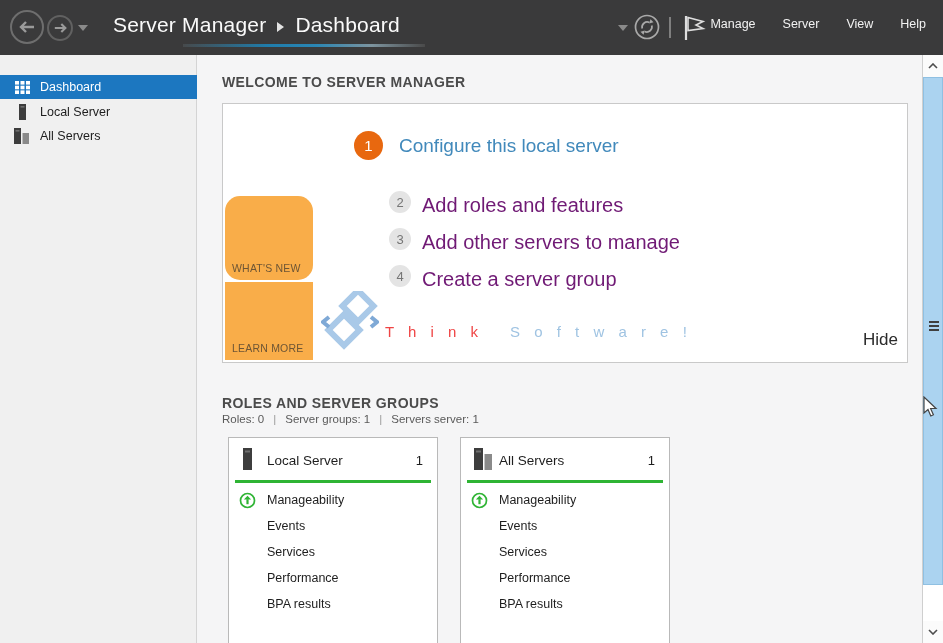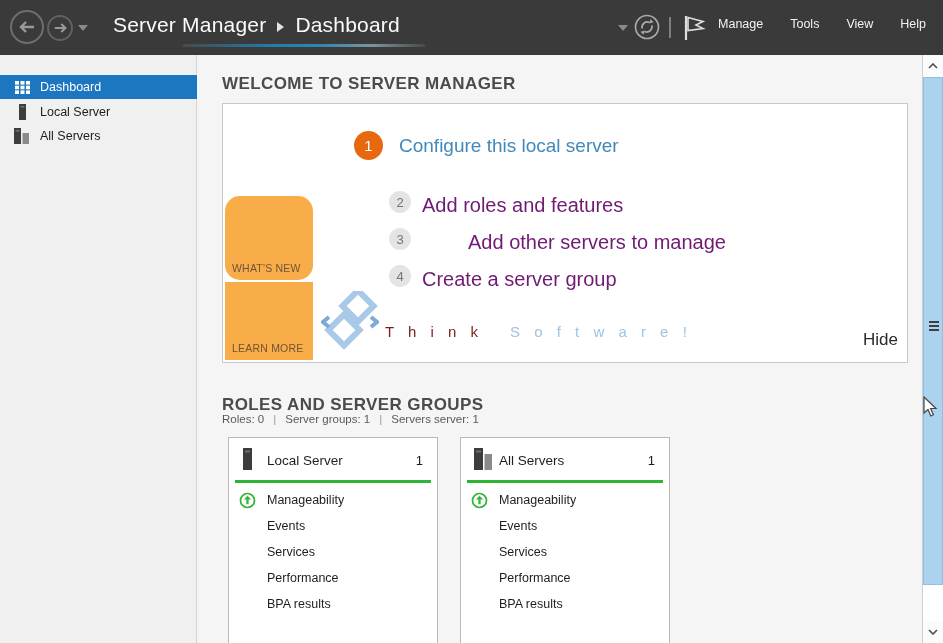--- a/index.html
+++ b/index.html
@@ -28,21 +28,21 @@
 
   
   .sidebar { left: 0; top: 55px; width: 197px; height: 588px; background: #f0f0f0; border-right: 1px solid #d4d4d4; }
   .side-item { position: absolute; left: 0; width: 197px; height: 24px; display: flex; align-items: center; font-size: 12.5px; color: #1e1e1e; }
   .side-item .icn { width: 16px; height: 16px; margin: 0 10px 0 14px; display: flex; align-items: center; justify-content: center; }
   .side-item.selected { background: #1c77c0; color: #ffffff; }
 
   
   .main-bg { left: 198px; top: 55px; width: 724px; height: 588px; background: #f5f5f6; }
 
-  .section-heading { font-size: 17px; font-weight: bold; color: #4b4b4b; letter-spacing: .4px; }
+  .section-heading { font-size: 14px; font-weight: bold; color: #4b4b4b; letter-spacing: .4px; }
   .welcome-heading { left: 222px; top: 74px; }
 
   
   .welcome-panel { left: 222px; top: 103px; width: 686px; height: 260px; background: #ffffff; border: 1px solid #c9c9c9; }
   .tile { position: absolute; left: 2px; width: 88px; }
   .tile-label { position: absolute; left: 7px; bottom: 6px; font-size: 10.5px; letter-spacing: .2px; }
   .tile-qs { top: 2px; height: 88px; background: #e8680f; }
   .tile-wn { top: 92px; height: 84px; background: #f9ad49; border-radius: 15px; }
   .tile-lm { top: 178px; height: 78px; background: #f9ad49; }
   .tile-qs .tile-label { color: #ffffff; }
@@ -50,29 +50,29 @@
 
   .step-circle { position: absolute; border-radius: 50%; display: flex; align-items: center; justify-content: center; }
   .step1-circle { left: 131px; top: 27px; width: 29px; height: 29px; background: #e8680f; color: #ffffff; font-size: 15px; }
   .step-sm { width: 22px; height: 22px; background: #e4e4e4; color: #757575; font-size: 13px; }
   .step2-circle { left: 166px; top: 87px; }
   .step3-circle { left: 166px; top: 124px; }
   .step4-circle { left: 166px; top: 161px; }
   .step-link { position: absolute; color: #701a75; font-size: 20px; white-space: nowrap; cursor: pointer; }
   .step1-link { left: 176px; top: 31px; font-size: 19px; color: #4189bb; }
   .step2-link { left: 199px; top: 90px; }
-  .step3-link { left: 199px; top: 127px; margin-left: 46px; }
+  .step3-link { left: 199px; top: 127px; }
   .step4-link { left: 199px; top: 164px; }
 
   .watermark { position: absolute; left: 98px; top: 183px; width: 520px; height: 70px; }
   .wm-logo { position: absolute; left: 0; top: 4px; }
   .wm-text { position: absolute; left: 62px; top: 3px; font-size: 27px; font-weight: bold; white-space: nowrap; }
   .wm-blue { color: #a3c6e6; } .wm-gray { color: #ababab; }
   .wm-tagline { position: absolute; left: 64px; top: 36px; font-size: 15px; letter-spacing: 5px; white-space: nowrap; }
-  .wm-tag-gray { color: #7f1d1d; } .wm-tag-blue { color: #9fc3e2; margin-left: 27px; }
+  .wm-tag-gray { color: #ef4444; } .wm-tag-blue { color: #9fc3e2; margin-left: 27px; }
 
   .hide-link { position: absolute; left: 640px; top: 226px; font-size: 17px; color: #2b2b2b; cursor: pointer; }
 
   
   .roles-heading { left: 222px; top: 395px; }
   .stats-line { left: 222px; top: 413px; font-size: 11.5px; color: #5a5a5a; display: flex; align-items: center; }
   .stat-sep { margin: 0 9px; color: #9a9a9a; }
 
   .card { background: #ffffff; border: 1px solid #b9b9b9; width: 210px; height: 220px; }
   .card1 { left: 228px; top: 437px; }
@@ -133,21 +133,21 @@
     </div>
     <div class="abs tb-divider"></div>
     <div class="abs flag-btn">
       <svg width="27" height="27" viewBox="0 0 27 27">
         <path d="M6 2 V26" stroke="#dedede" stroke-width="2.2" fill="none"></path>
         <path d="M8 3.5 L23 7.5 L16 11 L23 14.5 L8 16.5 Z" stroke="#dedede" stroke-width="1.6" fill="none"></path>
       </svg>
     </div>
     <nav class="abs menubar">
       <span class="menu-item">Manage</span>
-      <span class="menu-item">Tools</span>
+      <span class="menu-item">Server</span>
       <span class="menu-item">View</span>
       <span class="menu-item">Help</span>
     </nav>
   </header>
 
   <aside class="abs sidebar">
     <div class="side-item selected" style="top:20px;">
       <span class="icn">
         <svg width="15" height="13" viewBox="0 0 15 13">
           <rect x="0" y="0" width="4" height="3.6" fill="#fff"></rect>

